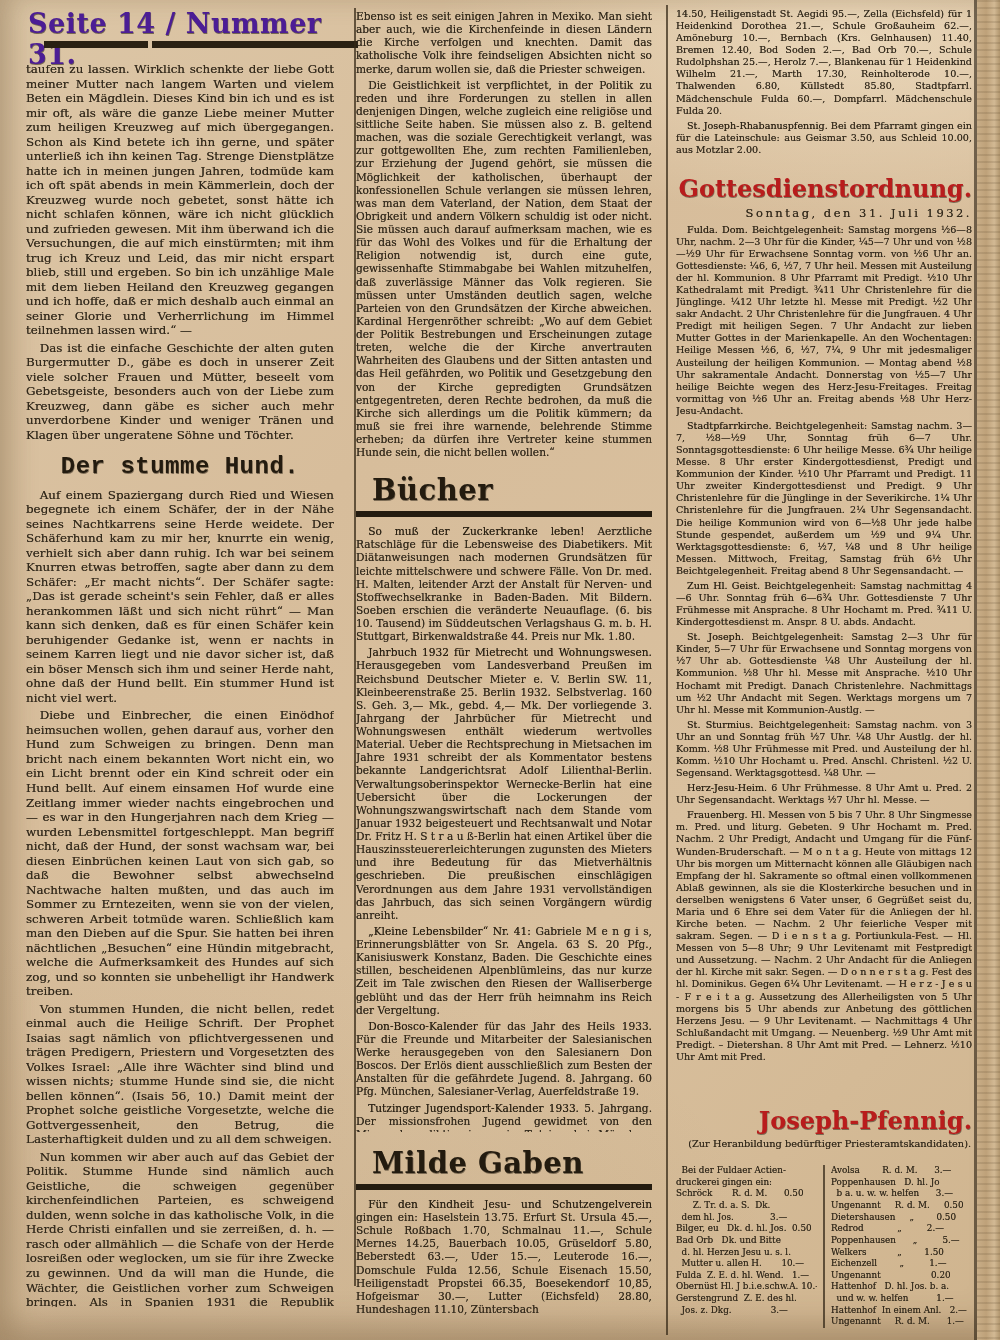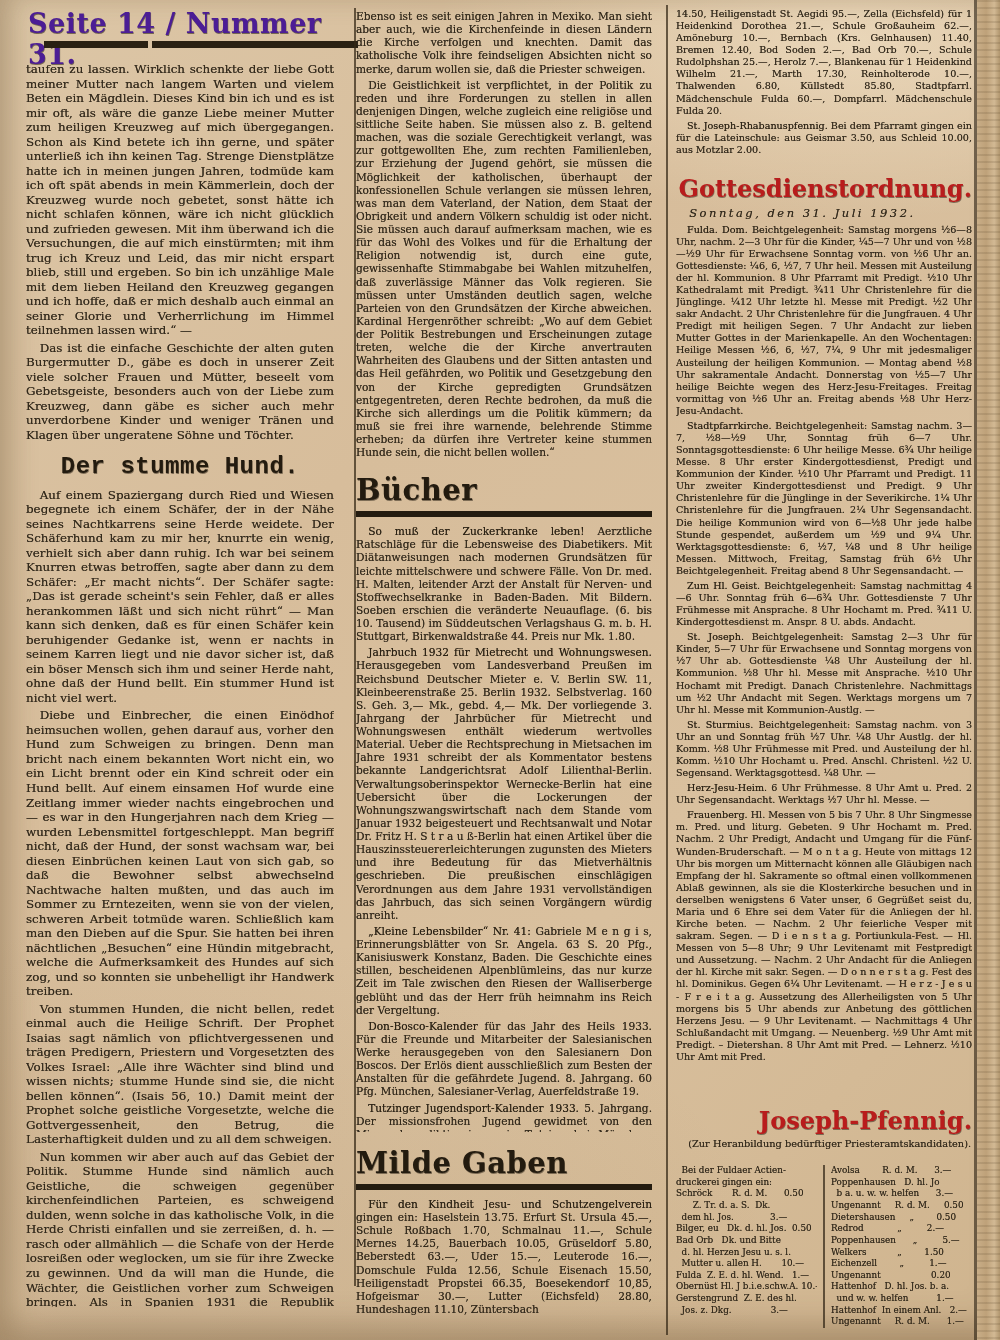--- a/index.html
+++ b/index.html
@@ -21,24 +21,24 @@
   #col2{left:356px;top:10px;width:296px;height:1322px;font-size:10.6px;line-height:1.24;}
   #col3{left:676px;top:8px;width:296px;height:1330px;font-size:9.6px;line-height:1.26;}
   .masthead{position:absolute;left:28px;top:8px;width:320px;color:#4c1d95;
        font-size:27px;font-weight:700;letter-spacing:.5px;
        text-shadow:.5px .5px 0 rgba(35,27,15,.55);}
   .mast-rule{position:absolute;top:41px;height:7px;background:#2a2113;}
   .h-rule{height:6px;background:#241c10;margin:2px 0 8px 0;}
   h2.story{font-size:24px;font-weight:700;text-align:center;color:#231b0f;
        margin:10px 0 6px 0;letter-spacing:.5px;text-shadow:.5px .5px 0 rgba(35,27,15,.5);font-family:Liberation Mono, monospace;}
   h2.section{font-size:29px;font-weight:700;text-align:left;color:#231b0f;
-       margin:14px 0 0 0;letter-spacing:.5px;text-shadow:.6px .6px 0 rgba(35,27,15,.5);}
+       margin:14px 0 0 16px;letter-spacing:.5px;text-shadow:.6px .6px 0 rgba(35,27,15,.5);}
   h2.center{font-size:24px;font-weight:700;text-align:right;color:#b91c1c;
        margin:18px 0 2px 0;text-shadow:.5px .5px 0 rgba(35,27,15,.5);}
-  .dateline{text-align:left;font-size:11.5px;letter-spacing:2.5px;margin:0 0 6px 0;text-indent:0;font-style:italic;}
+  .dateline{text-align:right;font-size:11.5px;letter-spacing:2.5px;margin:0 0 6px 0;text-indent:0;}
   .subline{text-align:center;font-size:9.8px;margin:0 0 5px 0;text-indent:0;}
   b.lead{font-weight:400;color:#2a2113;}
   .upper-block{overflow:hidden;}
   #col2 .upper-block{height:1122px;}
   #col3 .services{overflow:hidden;height:864px;}
   .don-table{display:flex;gap:6px;margin-top:15px;}
   .don-col{white-space:pre;font-size:8.8px;line-height:1.32;text-align:left;
        text-shadow:0 0 .4px rgba(47,38,25,.75);flex:1;overflow:hidden;}
   .don-divider{width:2px;background:rgba(45,34,18,.7);}
   .v-rule{position:absolute;width:2px;background:rgba(52,40,22,.72);}

